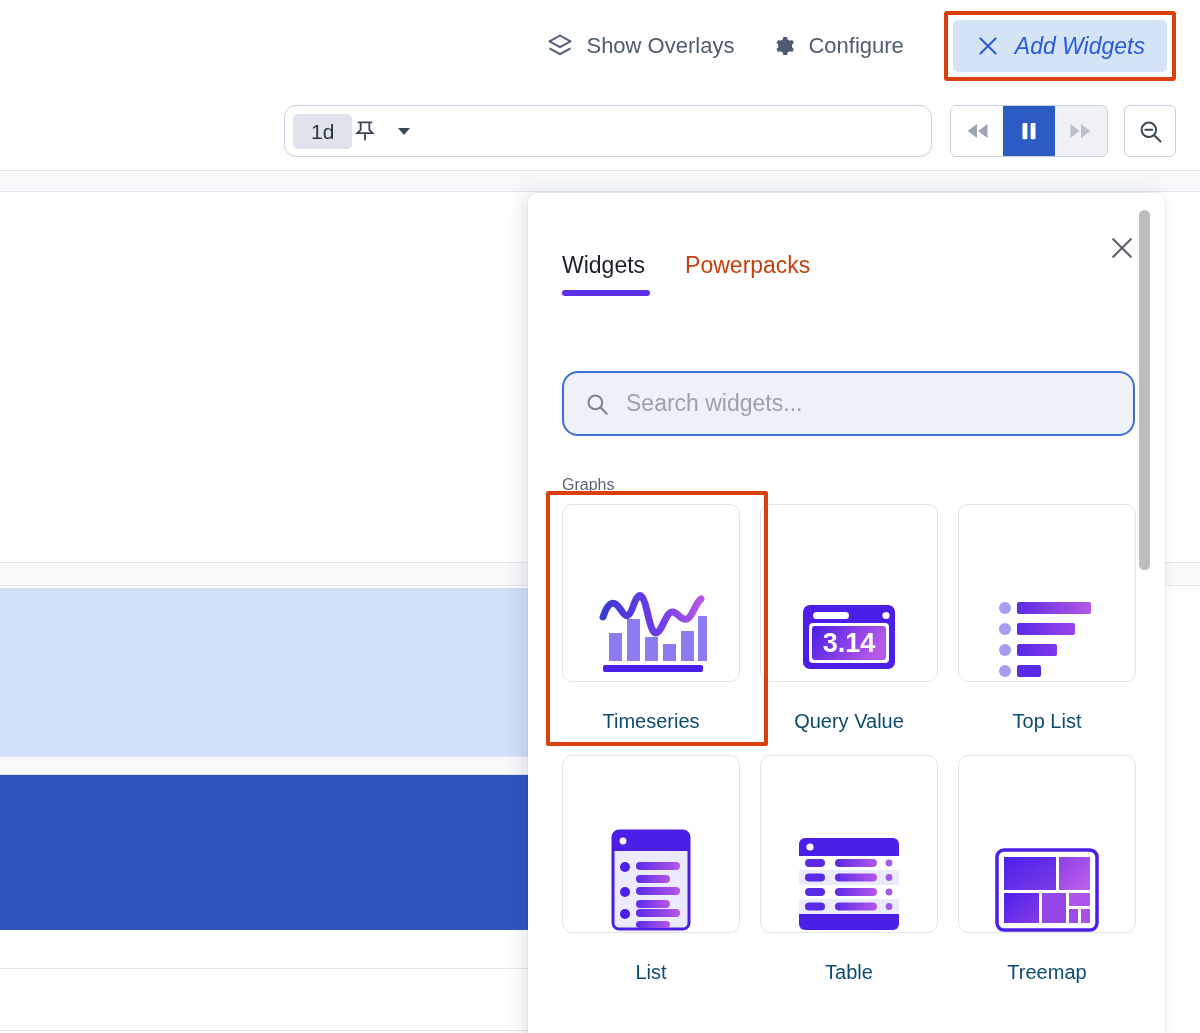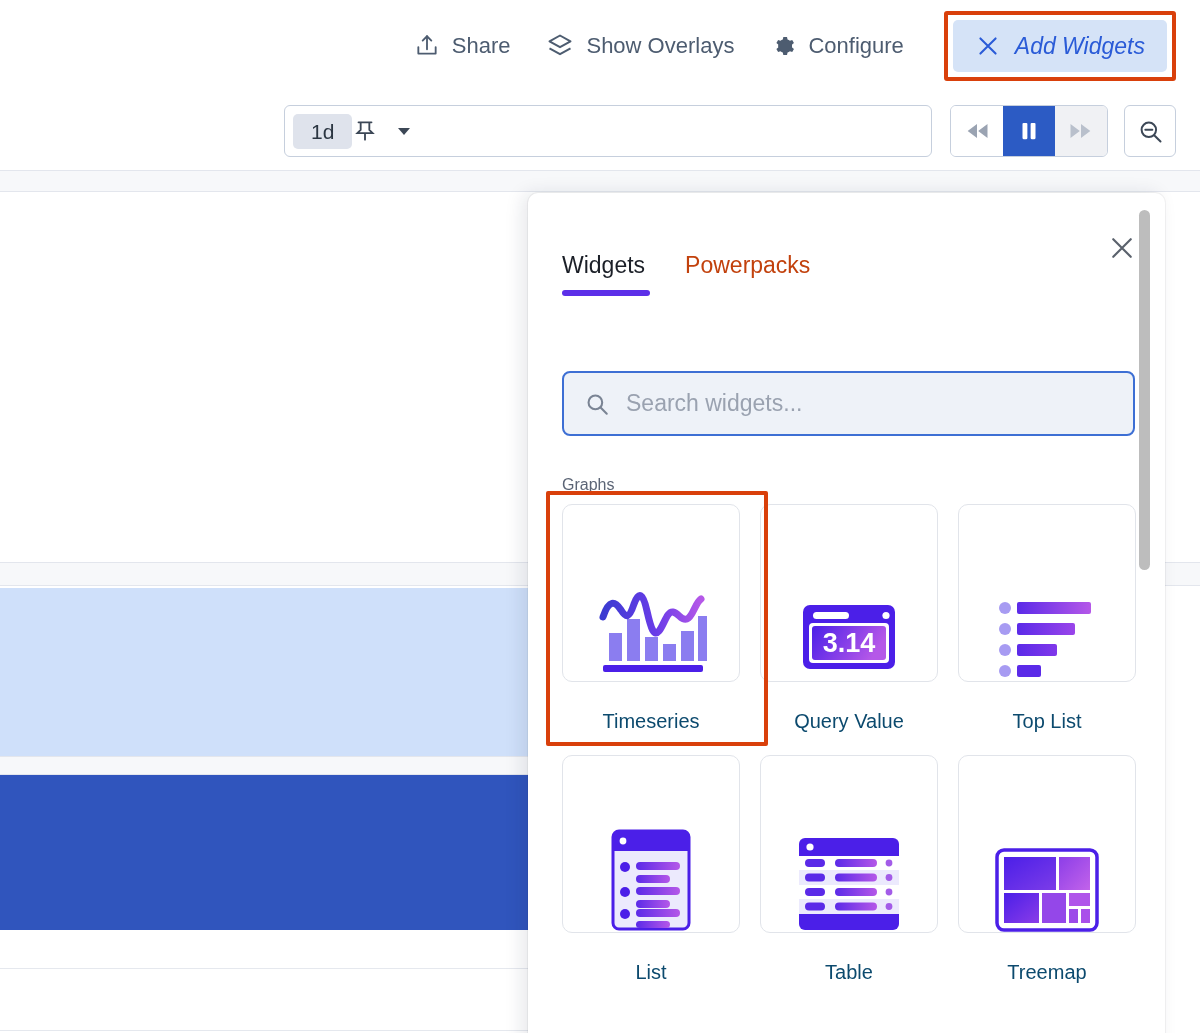--- a/index.html
+++ b/index.html
@@ -83,21 +83,21 @@
     align-items: center;
     justify-content: flex-end;
     padding-right: 24px;
     background: #ffffff;
   }
 
   .timepicker {
     width: 648px;
     height: 52px;
     border: 1px solid #c6cfdd;
-    border-radius: 6px;
+    border-radius: 12px;
     display: flex;
     align-items: center;
     padding: 0 10px 0 8px;
     background: #fff;
     cursor: pointer;
   }
   .tp-badge {
     background: #dfe3ec;
     color: #2c3642;
     font-size: 21px;
@@ -217,21 +217,21 @@
     width: 88px; height: 6px;
     border-radius: 3px;
     background: #5c2fe8;
   }
 
   .search-wrap {
     position: absolute;
     left: 34px; top: 178px;
     width: 573px; height: 65px;
     border: 2px solid #3d6fd4;
-    border-radius: 8px;
+    border-radius: 16px;
     background: #eef2f8;
     display: flex;
     align-items: center;
     padding: 0 20px;
     gap: 16px;
     cursor: text;
   }
   .search-wrap input {
     flex: 1;
     border: none;
@@ -310,30 +310,20 @@
     border-radius: 6px;
   }
 </style>
 </head>
 <body>
 
 <div id="app">
 
   <div class="toolbar">
 
-    <div class="tb-btn">
-      <span class="icon">
-        <svg width="26" height="26" viewBox="0 0 24 24" fill="none" stroke="#4d5c70" stroke-width="1.7" stroke-linecap="round" stroke-linejoin="round">
-          <path d="M12 15V3"></path>
-            <path d="M8 7l4-4 4 4"></path>
-          <path d="M4 13v6h16v-6"></path>
-        </svg>
-      </span>
-      <span class="lbl">Share</span>
-    </div>
 
     <div class="tb-btn">
       <span class="icon">
         <svg width="28" height="28" viewBox="0 0 24 24" fill="none" stroke="#4d5c70" stroke-width="1.7" stroke-linejoin="round">
           <path d="M12 3l9 5-9 5-9-5 9-5z"></path>
           <path d="M3 14l9 5 9-5"></path>
         </svg>
       </span>
       <span class="lbl">Show Overlays</span>
     </div>

